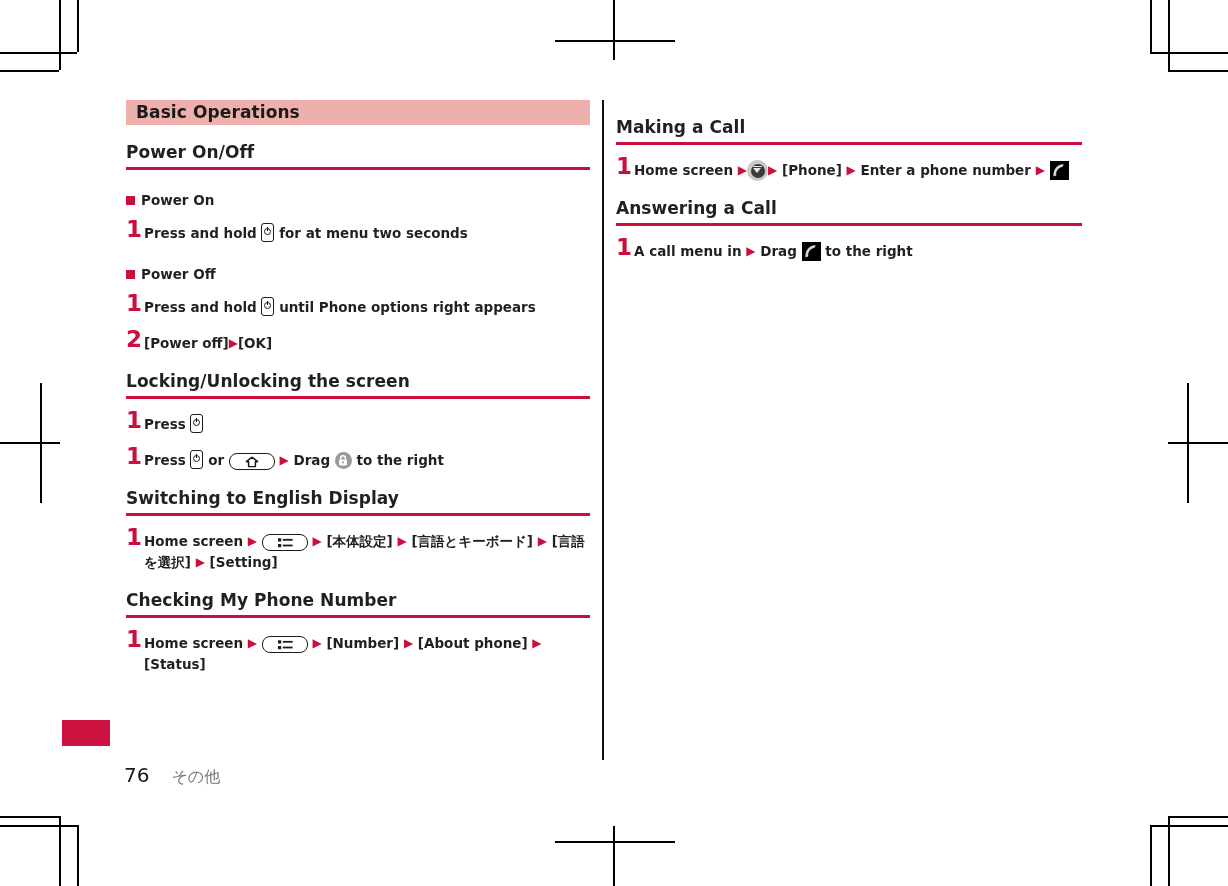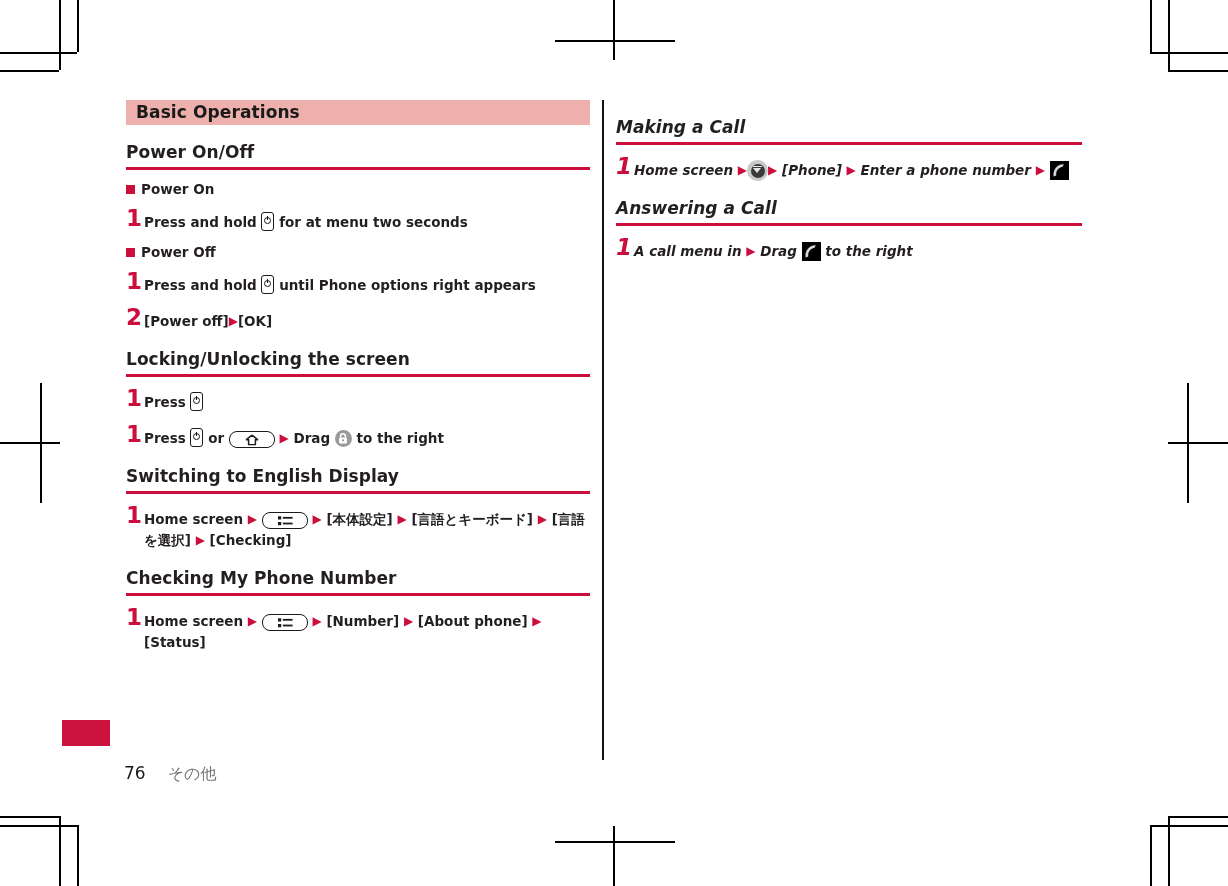--- a/index.html
+++ b/index.html
@@ -12,21 +12,21 @@
   }
   
   .mark{position:absolute;background:#000;}
   .cross-v{width:2px;}
   .cross-h{height:2px;}
 
   
   .page{position:absolute;left:0;top:0;width:1228px;height:886px;}
 
   .col-left{position:absolute;left:126px;top:100px;width:464px;}
-  .col-right{position:absolute;left:616px;top:100px;width:466px;font-style:italic;}
+  .col-right{position:absolute;left:616px;top:100px;width:466px;}
 
   .divider{position:absolute;left:602px;top:100px;width:2px;height:660px;background:#111;}
 
   
   .chapter-bar{
     background:#eeb0ac;
     color:#1a1a1a;
     font-size:17px;font-weight:bold;
     padding:5px 0 6px 10px;
     letter-spacing:0.1px;
@@ -37,21 +37,21 @@
   h2.sec{
     font-size:17px;font-weight:bold;color:#231f20;
     margin:17px 0 0 0;padding:0 0 5px 0;
     letter-spacing:0.05px;
   }
   .rule{height:3px;background:#cc0e3d;margin-bottom:6px;}
 
   
   .subhead{
     font-size:13.5px;font-weight:bold;color:#231f20;
-    margin:11px 0 0 0;display:flex;align-items:center;gap:6px;
+    margin:22px 0 0 0;display:flex;align-items:center;gap:6px;
   }
   .sq{width:9px;height:9px;background:#cc0e3d;display:inline-block;flex:0 0 auto;}
 
   
   .step{display:flex;align-items:flex-start;margin-top:12px;}
   .num{
     color:#cc0e3d;font-size:23px;font-weight:bold;line-height:19px;
     width:18px;flex:0 0 18px;font-family:"DejaVu Sans","Liberation Sans",sans-serif;
   }
   .step-body{
@@ -121,21 +121,21 @@
   
   .call-tile{
     display:inline-block;vertical-align:-5px;
     width:19px;height:19px;background:#000;position:relative;
   }
   .call-tile svg{position:absolute;left:2px;top:2px;}
 
   
   .tab-marker{position:absolute;left:62px;top:720px;width:48px;height:26px;background:#cc1340;}
   .footer{position:absolute;left:124px;top:763px;display:flex;align-items:baseline;gap:22px;}
-  .pageno{font-size:17px;color:#1a1a1a;}
+  .pageno{font-size:20px;color:#1a1a1a;}
   .footer-jp{font-size:16px;color:#737373;}
 </style>
 </head>
 <body>
 
 <div class="page">
 
   <div class="mark cross-v" style="left:59px;top:0;height:70px;"></div>
   <div class="mark cross-v" style="left:77px;top:0;height:52px;"></div>
   <div class="mark cross-h" style="left:0;top:52px;width:77px;"></div>
@@ -219,21 +219,21 @@
         <div class="rule"></div>
         <div class="step">
           <div class="num">1</div>
           <div class="step-body"><span>Home screen </span><span class="arw">▶</span><span> </span><span class="key-pill ico"><span class="glyph menuglyph">
                 <svg width="15" height="11" viewBox="0 0 15 11">
                   <rect x="0" y="0.3" width="3.2" height="3.2" fill="#1a1a1a"></rect>
                   <rect x="4.8" y="0.9" width="9.8" height="1.8" fill="#1a1a1a"></rect>
                   <rect x="0" y="6.0" width="3.2" height="3.2" fill="#1a1a1a"></rect>
                   <rect x="4.8" y="6.6" width="9.8" height="1.8" fill="#1a1a1a"></rect>
                 </svg>
-              </span></span><span> </span><span class="arw">▶</span><span> [本体設定] </span><span class="arw">▶</span><span> [言語とキーボード] </span><span class="arw">▶</span><span> [言語を選択] </span><span class="arw">▶</span><span> [Checking]</span></div>
+              </span></span><span> </span><span class="arw">▶</span><span> [本体設定] </span><span class="arw">▶</span><span> [言語とキーボード] </span><span class="arw">▶</span><span> [言語を選択] </span><span class="arw">▶</span><span> [Setting]</span></div>
         </div>
         <h2 class="sec">Checking My Phone Number</h2>
         <div class="rule"></div>
         <div class="step">
           <div class="num">1</div>
           <div class="step-body"><span>Home screen </span><span class="arw">▶</span><span> </span><span class="key-pill ico"><span class="glyph menuglyph">
                 <svg width="15" height="11" viewBox="0 0 15 11">
                   <rect x="0" y="0.3" width="3.2" height="3.2" fill="#1a1a1a"></rect>
                   <rect x="4.8" y="0.9" width="9.8" height="1.8" fill="#1a1a1a"></rect>
                   <rect x="0" y="6.0" width="3.2" height="3.2" fill="#1a1a1a"></rect>

